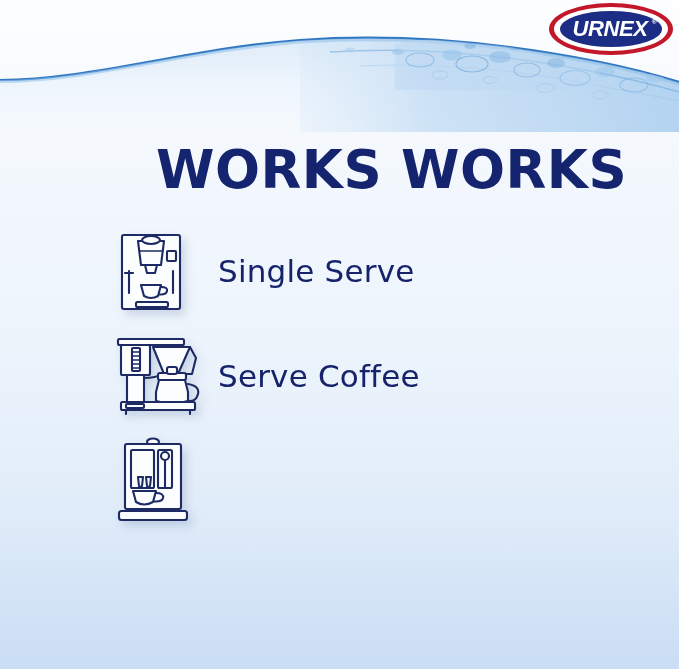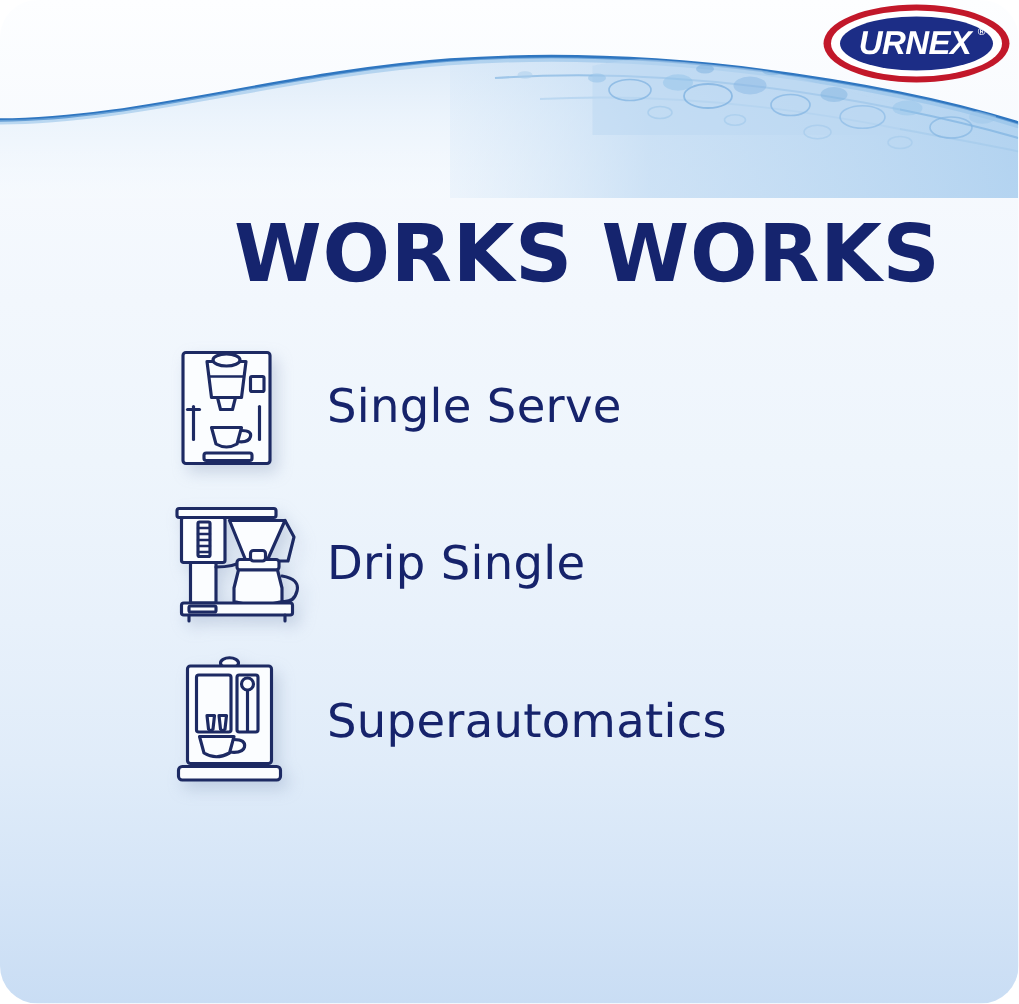--- a/index.html
+++ b/index.html
@@ -15,21 +15,20 @@
     font-family: "Liberation Sans", sans-serif;
     background: linear-gradient(180deg,
         #fdfeff 0%,
         #f7fafe 14%,
         #f2f7fd 30%,
         #eef5fc 46%,
         #e8f1fb 62%,
         #e0ecf9 76%,
         #d5e5f7 88%,
         #c9ddf4 100%);
-    border-radius: 25px;
   }
   
   .water-band {
     position: absolute;
     left: 0; top: 0;
     width: 679px;
     height: 132px;
     overflow: hidden;
   }
   .water-svg { display: block; }
@@ -277,21 +276,21 @@
           <path class="ic-fillwhite" d="M47,46 L73,46 L76,58 L76,67 Q60,72 44,67 L44,58 Z"></path>
 
           <path class="ic-stroke" d="M76,50 Q88,52 86,60 Q84,68 76,67"></path>
 
           <rect class="ic-fillwhite" x="9" y="68" width="74" height="8" rx="1.5"></rect>
           <rect class="ic-stroke" x="14" y="70" width="18" height="4" rx="1"></rect>
           <line class="ic-stroke" x1="14" y1="76" x2="14" y2="80"></line>
           <line class="ic-stroke" x1="78" y1="76" x2="78" y2="80"></line>
         </svg>
       </div>
-      <div class="row-label">Drip Single</div>
+      <div class="row-label">Serve Coffee</div>
     </div>
 
     <div class="row">
       <div class="icon-cell">
         <svg width="82" height="92" viewBox="0 0 82 92">
 
           <ellipse class="ic-fillwhite" cx="41" cy="7" rx="6" ry="3.5"></ellipse>
 
           <rect class="ic-fillwhite" x="13" y="9" width="56" height="65" rx="2"></rect>
 
@@ -304,18 +303,17 @@
 
           <path class="ic-fillwhite" d="M26,42 L31,42 L30,51 Q28.5,53 27,51 Z"></path>
           <path class="ic-fillwhite" d="M34,42 L39,42 L38,51 Q36.5,53 35,51 Z"></path>
 
           <path class="ic-fillwhite" d="M21,56 L44,56 L41,67 Q32,72 24,67 Z"></path>
           <path class="ic-stroke" d="M44,58 Q52,58 51,63 Q50,67 42.5,66.5"></path>
 
           <rect class="ic-fillwhite" x="7" y="76" width="68" height="9" rx="2.5"></rect>
         </svg>
       </div>
-      <div class="row-label">Superautomatics</div>
     </div>
 
 
   </div>
 </div>
 
 </body></html>

